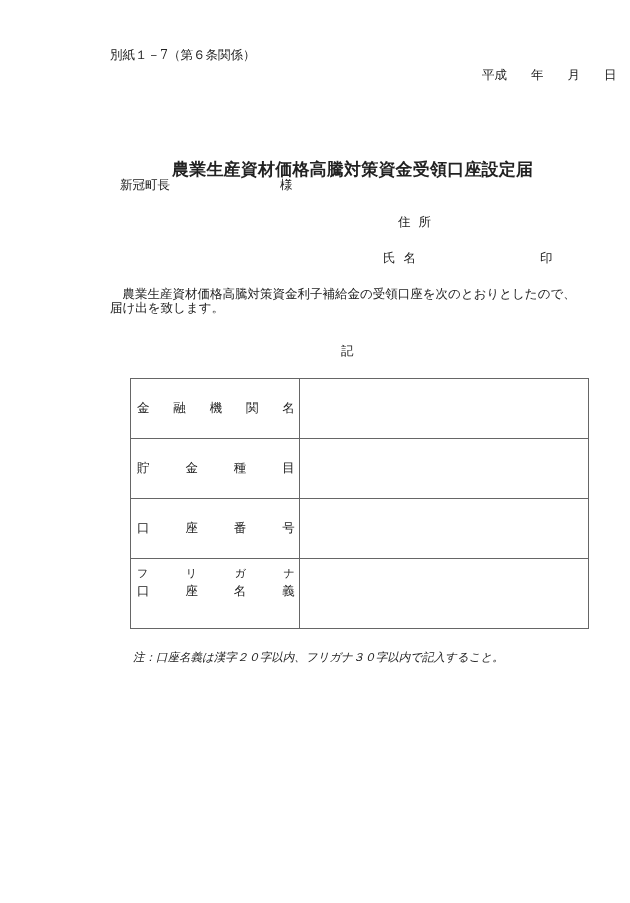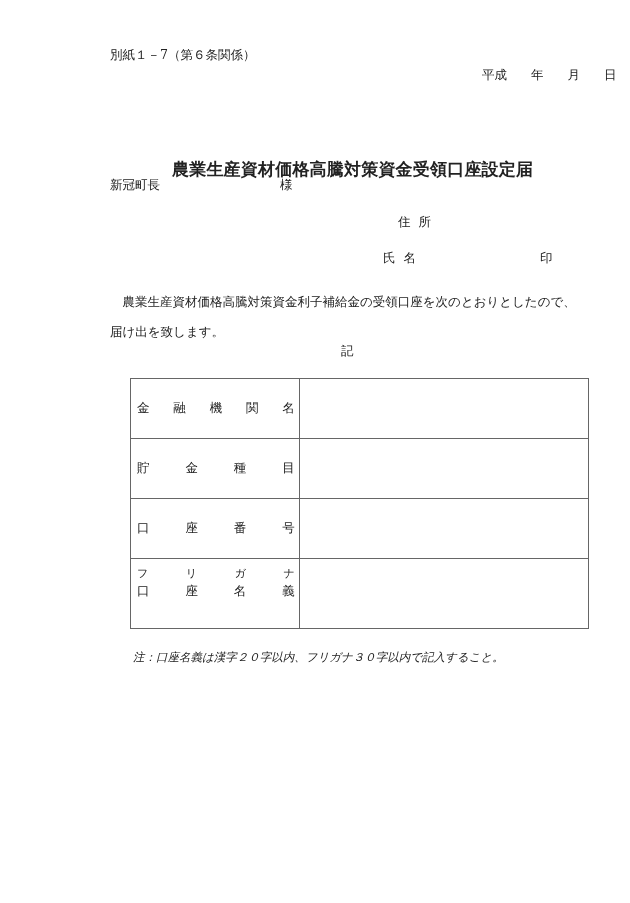--- a/index.html
+++ b/index.html
@@ -4,21 +4,21 @@
 <style>
   html, body { margin: 0; padding: 0; }
   body {
     width: 630px; height: 903px; background: #ffffff; position: relative; overflow: hidden;
     font-family: "DejaVu Serif", "Liberation Serif", serif; color: #222;
   }
   .abs { position: absolute; white-space: nowrap; }
   .f13 { font-size: 12.5px; }
   .title { font-size: 17px; left: 172px; top: 111px; letter-spacing: 0.2px; font-weight: bold; margin-top: 47px; }
   .date span { display: inline-block; margin-left: 32px; }
-  .body-para { left: 110px; top: 287px; width: 478px; font-size: 12.5px; line-height: 30px; white-space: normal; font-family: Liberation Serif, serif; }
+  .body-para { left: 110px; top: 287px; width: 478px; font-size: 12.5px; line-height: 14px; white-space: normal; font-family: Liberation Serif, serif; }
   table.form {
     position: absolute; left: 130px; top: 378px; width: 459px; border-collapse: collapse;
   }
   table.form td { border: 1.3px solid #666; padding: 0; }
   table.form td.lab { width: 168px; height: 59px; font-size: 12.5px; }
   table.form td.val { width: 289px; }
   table.form tr.last td { height: 69px; }
   .spread { display: flex; justify-content: space-between; padding: 0 4px 0 6px; }
   .lab-wrap { display: flex; flex-direction: column; justify-content: center; height: 100%; }
   .last .lab-wrap { justify-content: flex-start; padding-top: 11px; }
@@ -31,21 +31,21 @@
 
 <div class="abs f13 date" style="left:450px; top:67px;">
   <span>平成</span>
   <span style="margin-left:20px;">年</span>
   <span style="margin-left:20px;">月</span>
   <span style="margin-left:20px;">日</span>
 </div>
 
 <div class="abs title">農業生産資材価格高騰対策資金受領口座設定届</div>
 
-<div class="abs f13" style="left:110px; top:177px;text-align:center;">新冠町長</div>
+<div class="abs f13" style="left:120px; top:177px;text-align:center;">新冠町長</div>
 <div class="abs f13" style="left:280px; top:177px;">様</div>
 
 <div class="abs f13" style="left:398px; top:214px;">
   <span>住</span><span style="margin-left:8px;">所</span>
 </div>
 <div class="abs f13" style="left:383px; top:250px;">
   <span>氏</span><span style="margin-left:8px;">名</span>
 </div>
 <div class="abs f13" style="left:540px; top:250px;">印</div>
 

